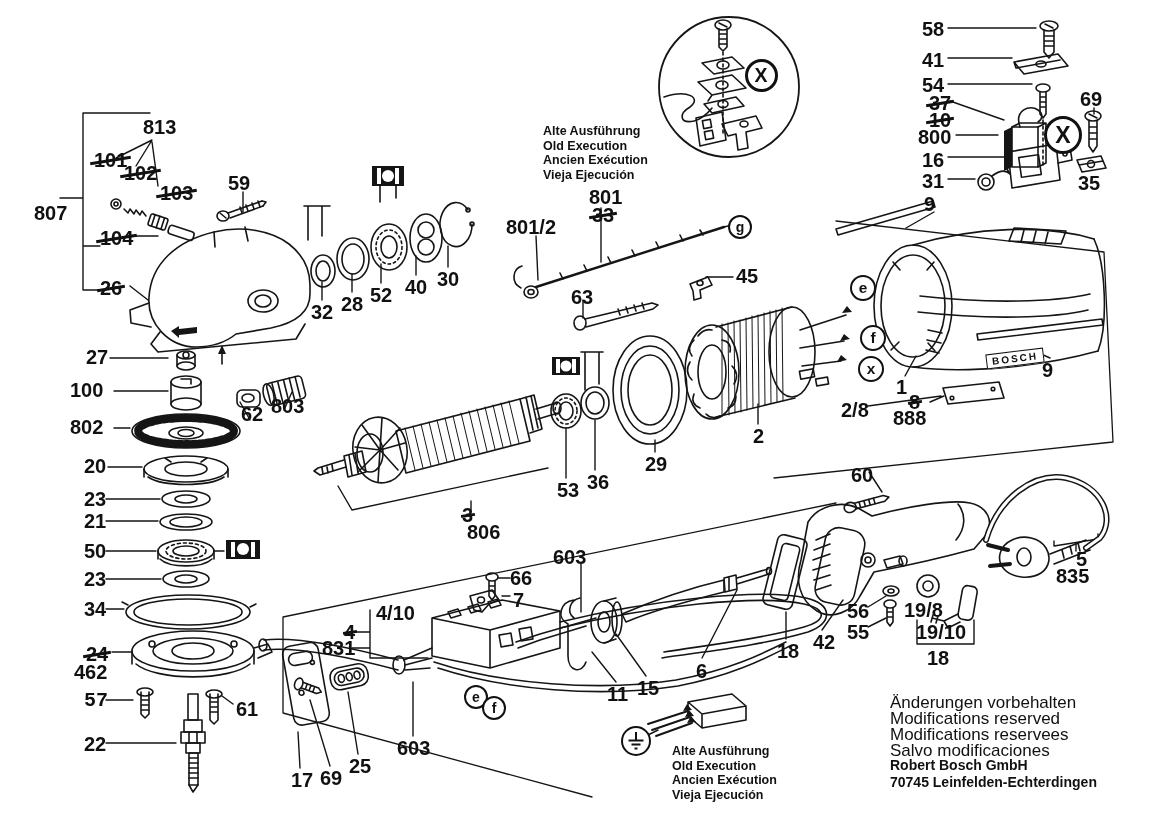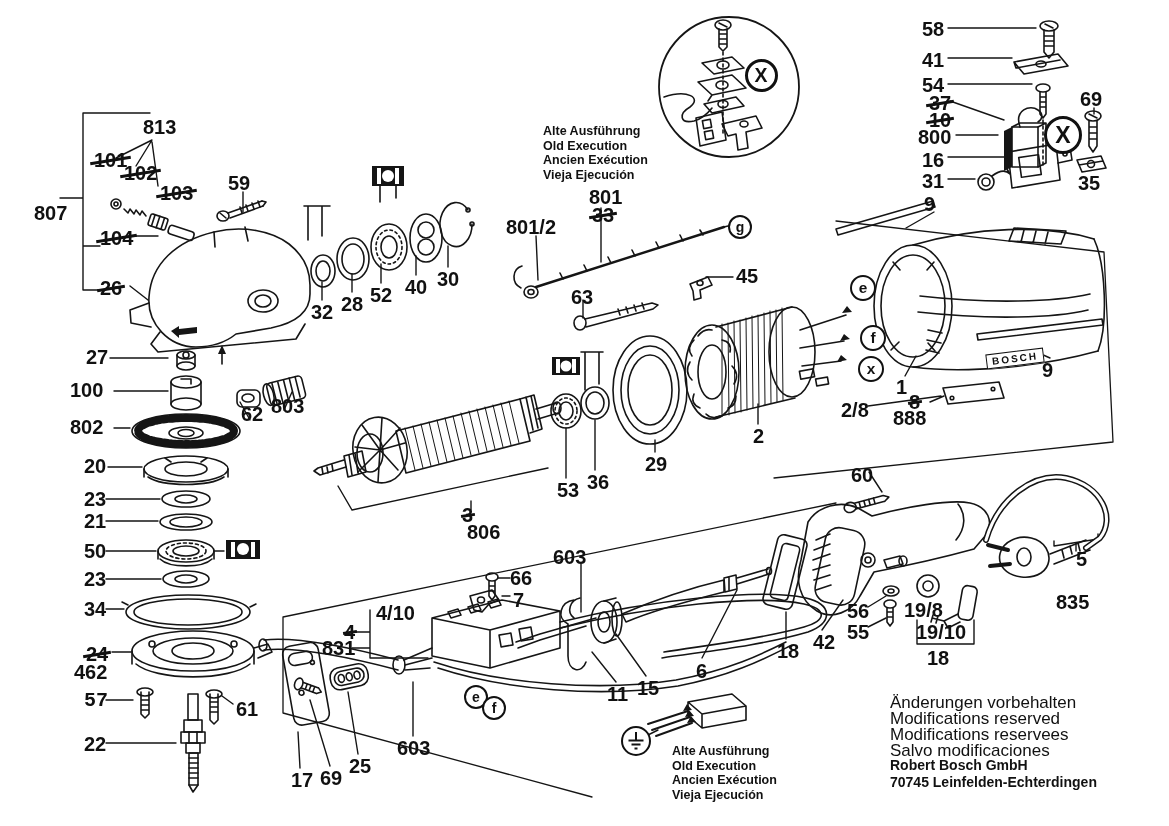--- a/index.html
+++ b/index.html
@@ -503,21 +503,21 @@
       <div class="callout" style="left: 893px; top: 408px;">888</div>
       <div class="callout" style="left: 851px; top: 465px;">60</div>
       <div class="callout" style="left: 777px; top: 641px;">18</div>
       <div class="callout" style="left: 813px; top: 632px;">42</div>
       <div class="callout" style="left: 847px; top: 601px;">56</div>
       <div class="callout" style="left: 847px; top: 622px;">55</div>
       <div class="callout" style="left: 904px; top: 600px;">19/8</div>
       <div class="callout" style="left: 916px; top: 622px;">19/10</div>
       <div class="callout" style="left: 927px; top: 648px;">18</div>
       <div class="callout" style="left: 1076px; top: 549px;">5</div>
-      <div class="callout" style="left: 1056px; top: 592px;">835</div>
+      <div class="callout" style="left: 1056px; top: 566px;">835</div>
       <div class="callout" style="left: 510px; top: 568px;">66</div>
       <div class="callout" style="left: 513px; top: 590px;">7</div>
       <div class="callout" style="left: 376px; top: 603px; text-align: right;">4/10</div>
       <div class="callout struck" style="left: 344px; top: 622px;">4</div>
       <div class="callout" style="left: 322px; top: 638px;">831</div>
       <div class="callout" style="left: 553px; top: 547px;">603</div>
       <div class="callout" style="left: 607px; top: 684px;">11</div>
       <div class="callout" style="left: 637px; top: 678px;">15</div>
       <div class="callout" style="left: 696px; top: 661px;">6</div>
       <div class="callout" style="left: 397px; top: 738px;">603</div>

